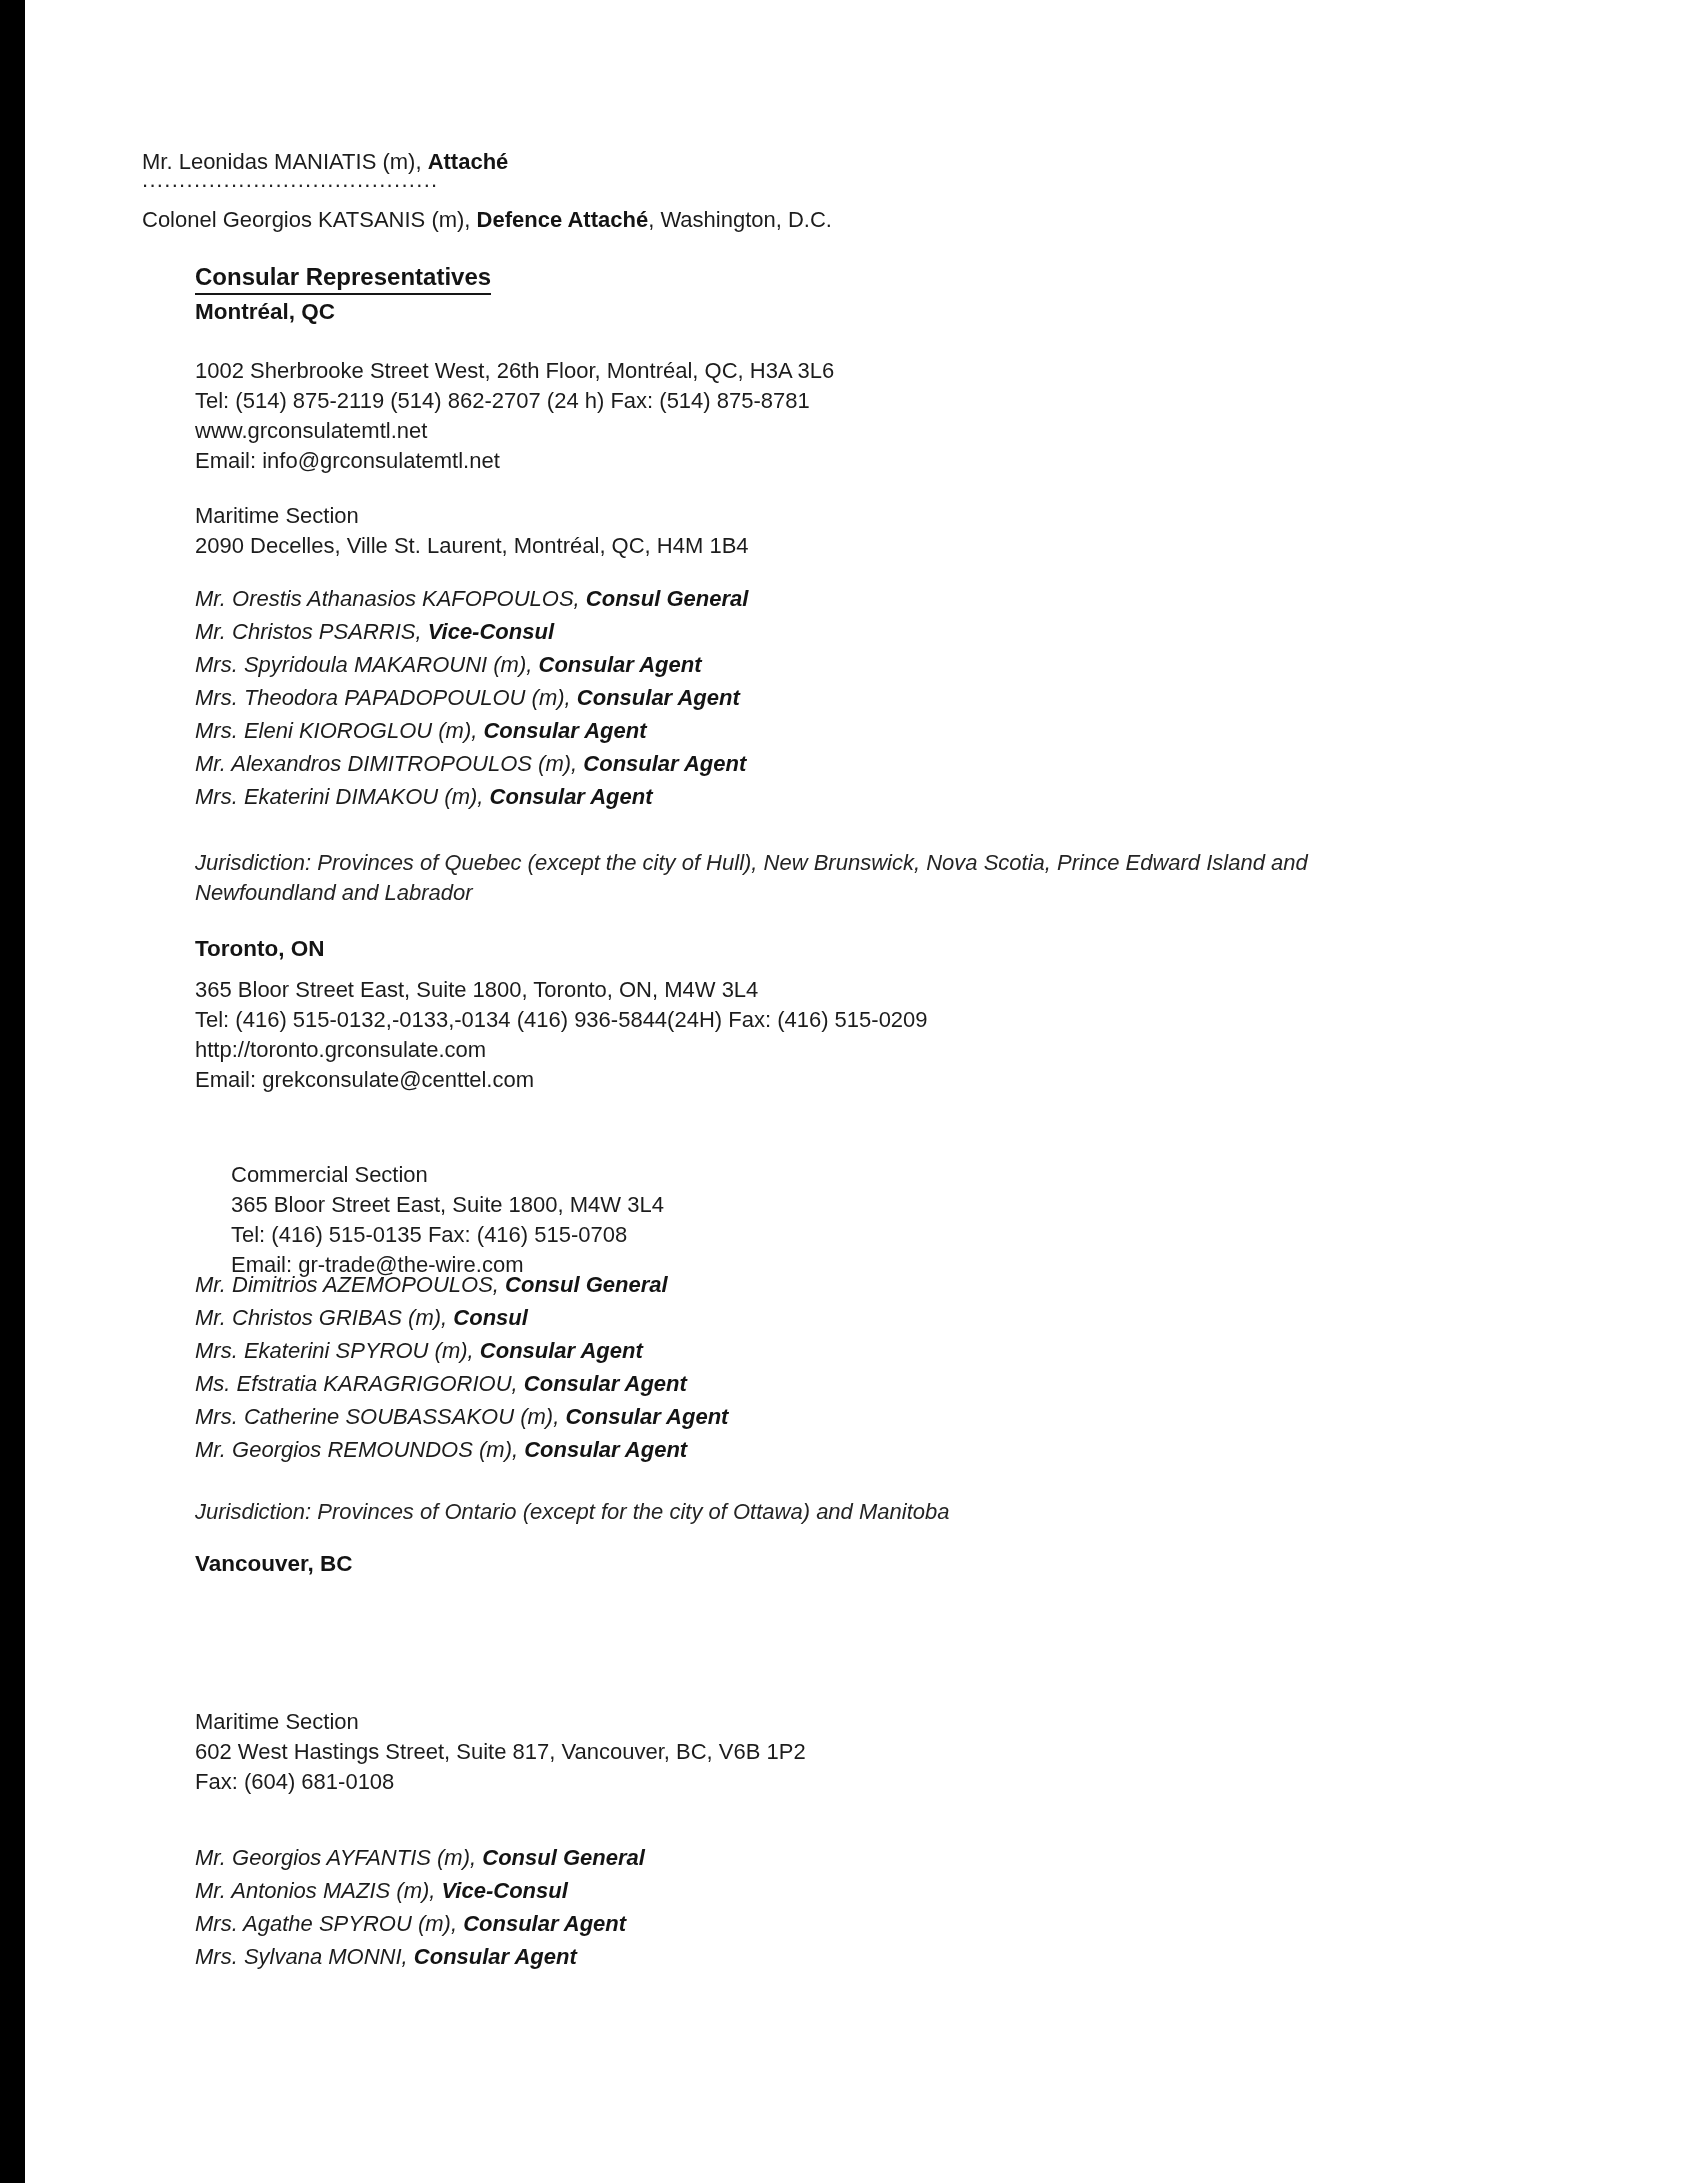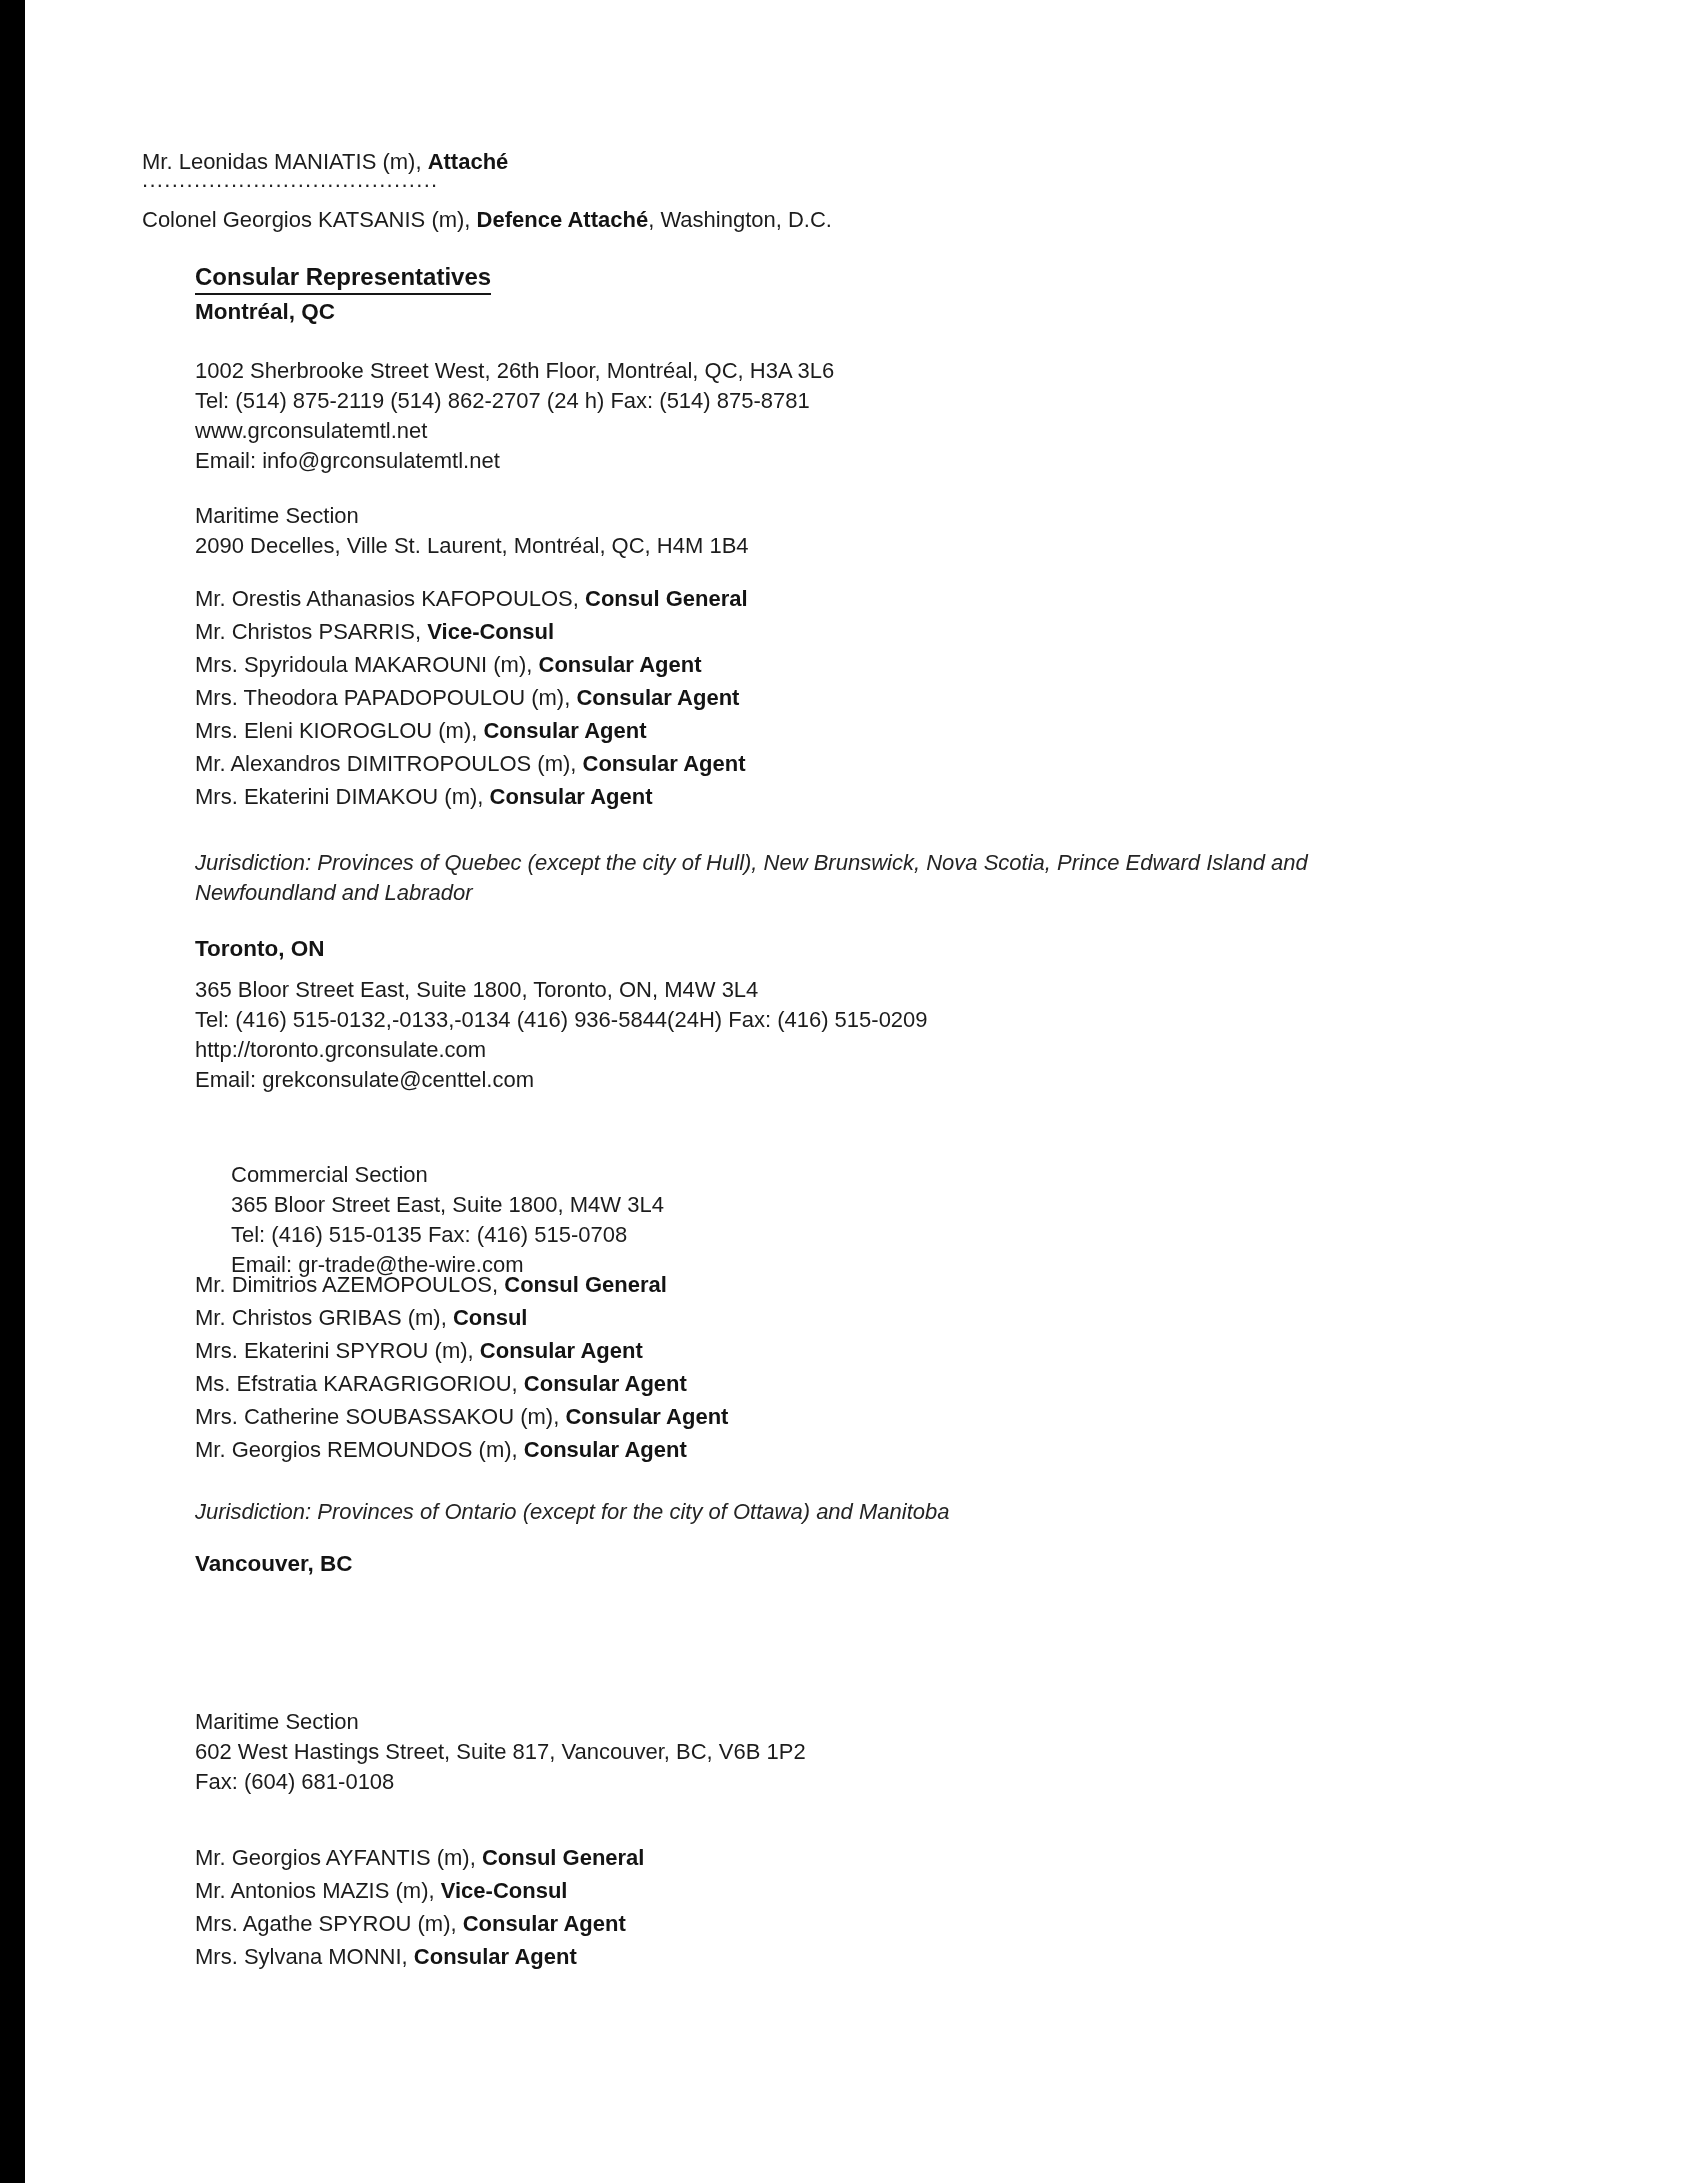--- a/index.html
+++ b/index.html
@@ -33,21 +33,21 @@
   b{font-weight:bold;color:#141414;}
   .dots{font-size:22px;letter-spacing:1.3px;color:#222;}
   .section-title{
     font-size:24px;font-weight:bold;color:#141414;
     border-bottom:2.6px solid #161616;
     padding-bottom:2px;
     display:inline-block;
     white-space:nowrap;
   }
   .city{font-size:22.5px;font-weight:bold;color:#141414;white-space:nowrap;}
-  .staff .t{line-height:33px;}
+  .staff .t{line-height:33px;font-style:italic;}
   .jur{font-style:italic;font-size:22px;line-height:30px;white-space:nowrap;color:#242424;}
   .pageno{
     font-family:"Liberation Serif", serif;
     font-size:31px;color:#161616;white-space:nowrap;
   }
 </style>
 </head>
 <body>
 
 <div class="page">

